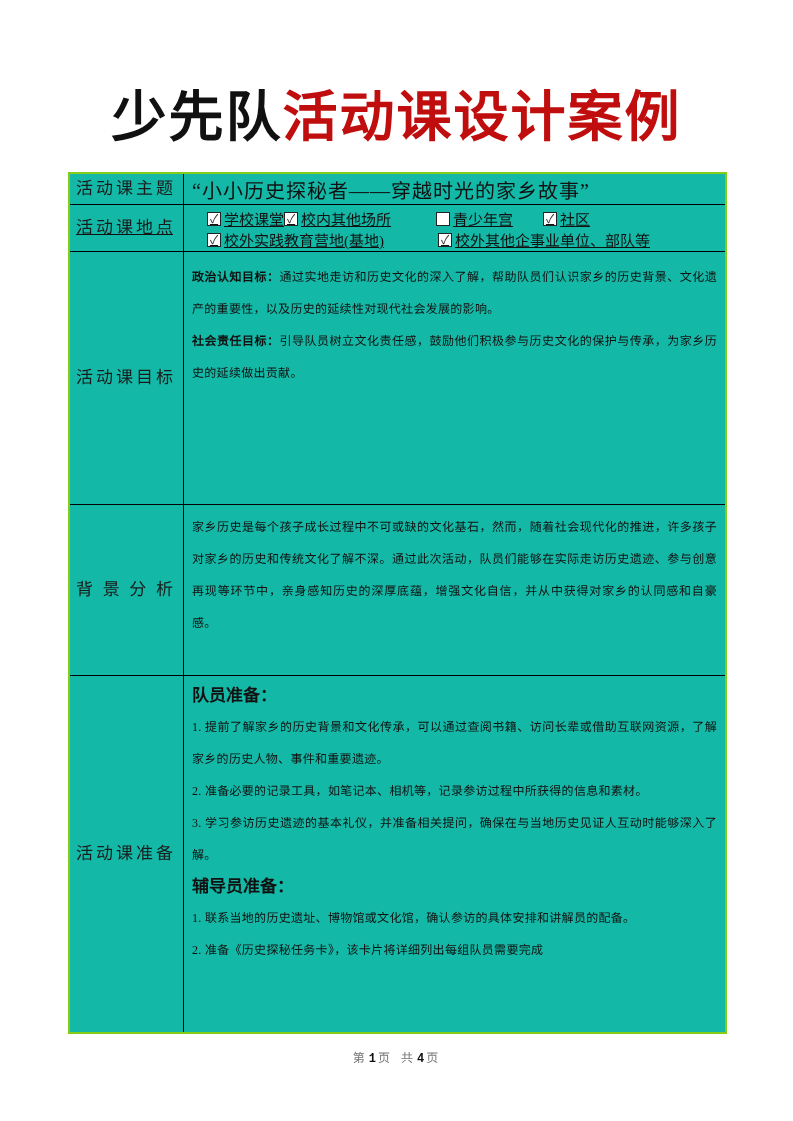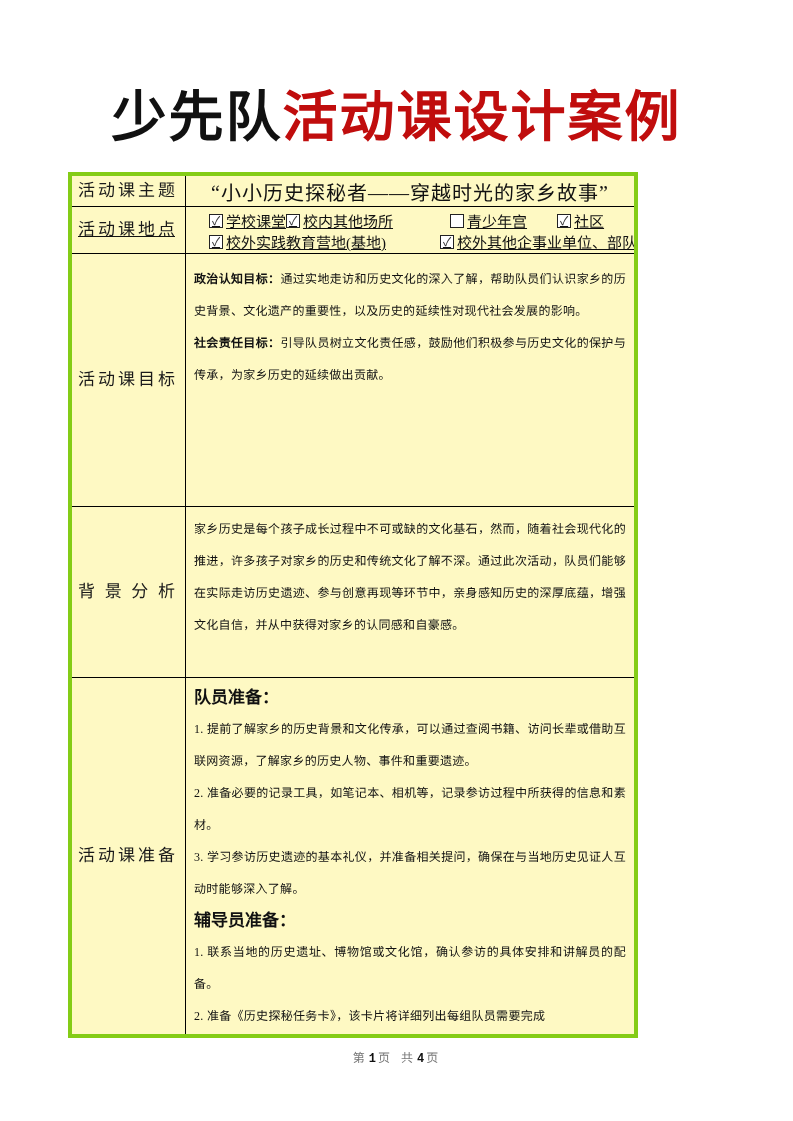--- a/index.html
+++ b/index.html
@@ -12,22 +12,22 @@
 
   
   .doc-title {
     position: absolute; top: 84px; left: 0; width: 100%;
     text-align: center; font-size: 55px; font-weight: bold;
     letter-spacing: 2px; line-height: 1.25; white-space: nowrap;
   }
 
   
   .doc-table {
-    position: absolute; left: 68px; top: 172px; width: 570px;
-    border: 4px solid #84cc16; background: #fef9c3;
+    position: absolute; left: 68px; top: 172px; width: 659px;
+    border: 2px solid #84cc16; background: #14b8a6;
   }
   .trow { display: flex; border-top: 1.5px solid #000; }
   .trow:first-child { border-top: none; }
 
   .label-cell {
     width: 114px; min-width: 114px; border-right: 1.5px solid #000;
     display: flex; align-items: center; padding-left: 6px;
   }
   .label-inner {
     width: 97px; font-size: 17px; color: #1a1a1a;
@@ -35,35 +35,35 @@
   }
   .content-cell { flex: 1; padding: 0 8px; overflow: hidden; }
 
   .row-theme   { height: 30px; }
   .row-loc     { height: 47px; text-decoration: underline; }
   .row-goals   { height: 253px; }
   .row-bg      { height: 171px; }
   .row-prep    { height: 357px; }
 
   
-  .theme-cell { display: flex; align-items: center; justify-content: center; }
+  .theme-cell { display: flex; align-items: center; justify-content: flex-start; }
   .theme-text { font-size: 20px; letter-spacing: 1px; white-space: nowrap; }
 
   
   .loc-cell { padding-top: 3px; font-size: 15px; }
   .loc-line { display: flex; align-items: center; height: 21px; white-space: nowrap; }
   .chk-item { display: inline-flex; align-items: center; }
   .chk-box {
     width: 14px; height: 14px; border: 1.2px solid #222;
     display: inline-flex; align-items: center; justify-content: center;
     font-size: 12px; line-height: 1; color: #333; margin-right: 3px;
     background: #fff; cursor: default;
   }
   .ml15 { margin-left: 15px; } .ml30 { margin-left: 30px; }
-  .ml45 { margin-left: 57px; } .ml54 { margin-left: 54px; }
+  .ml45 { margin-left: 45px; } .ml54 { margin-left: 54px; }
 
   
   .body-p {
     font-size: 12px; line-height: 32px; text-align: justify;
     letter-spacing: 0.3px;
   }
   .body-p b { font-weight: bold; }
   .goals-cell  { padding-top: 9px; }
   .bg-cell     { padding-top: 6px; }
   .prep-cell   { padding-top: 4px; }

